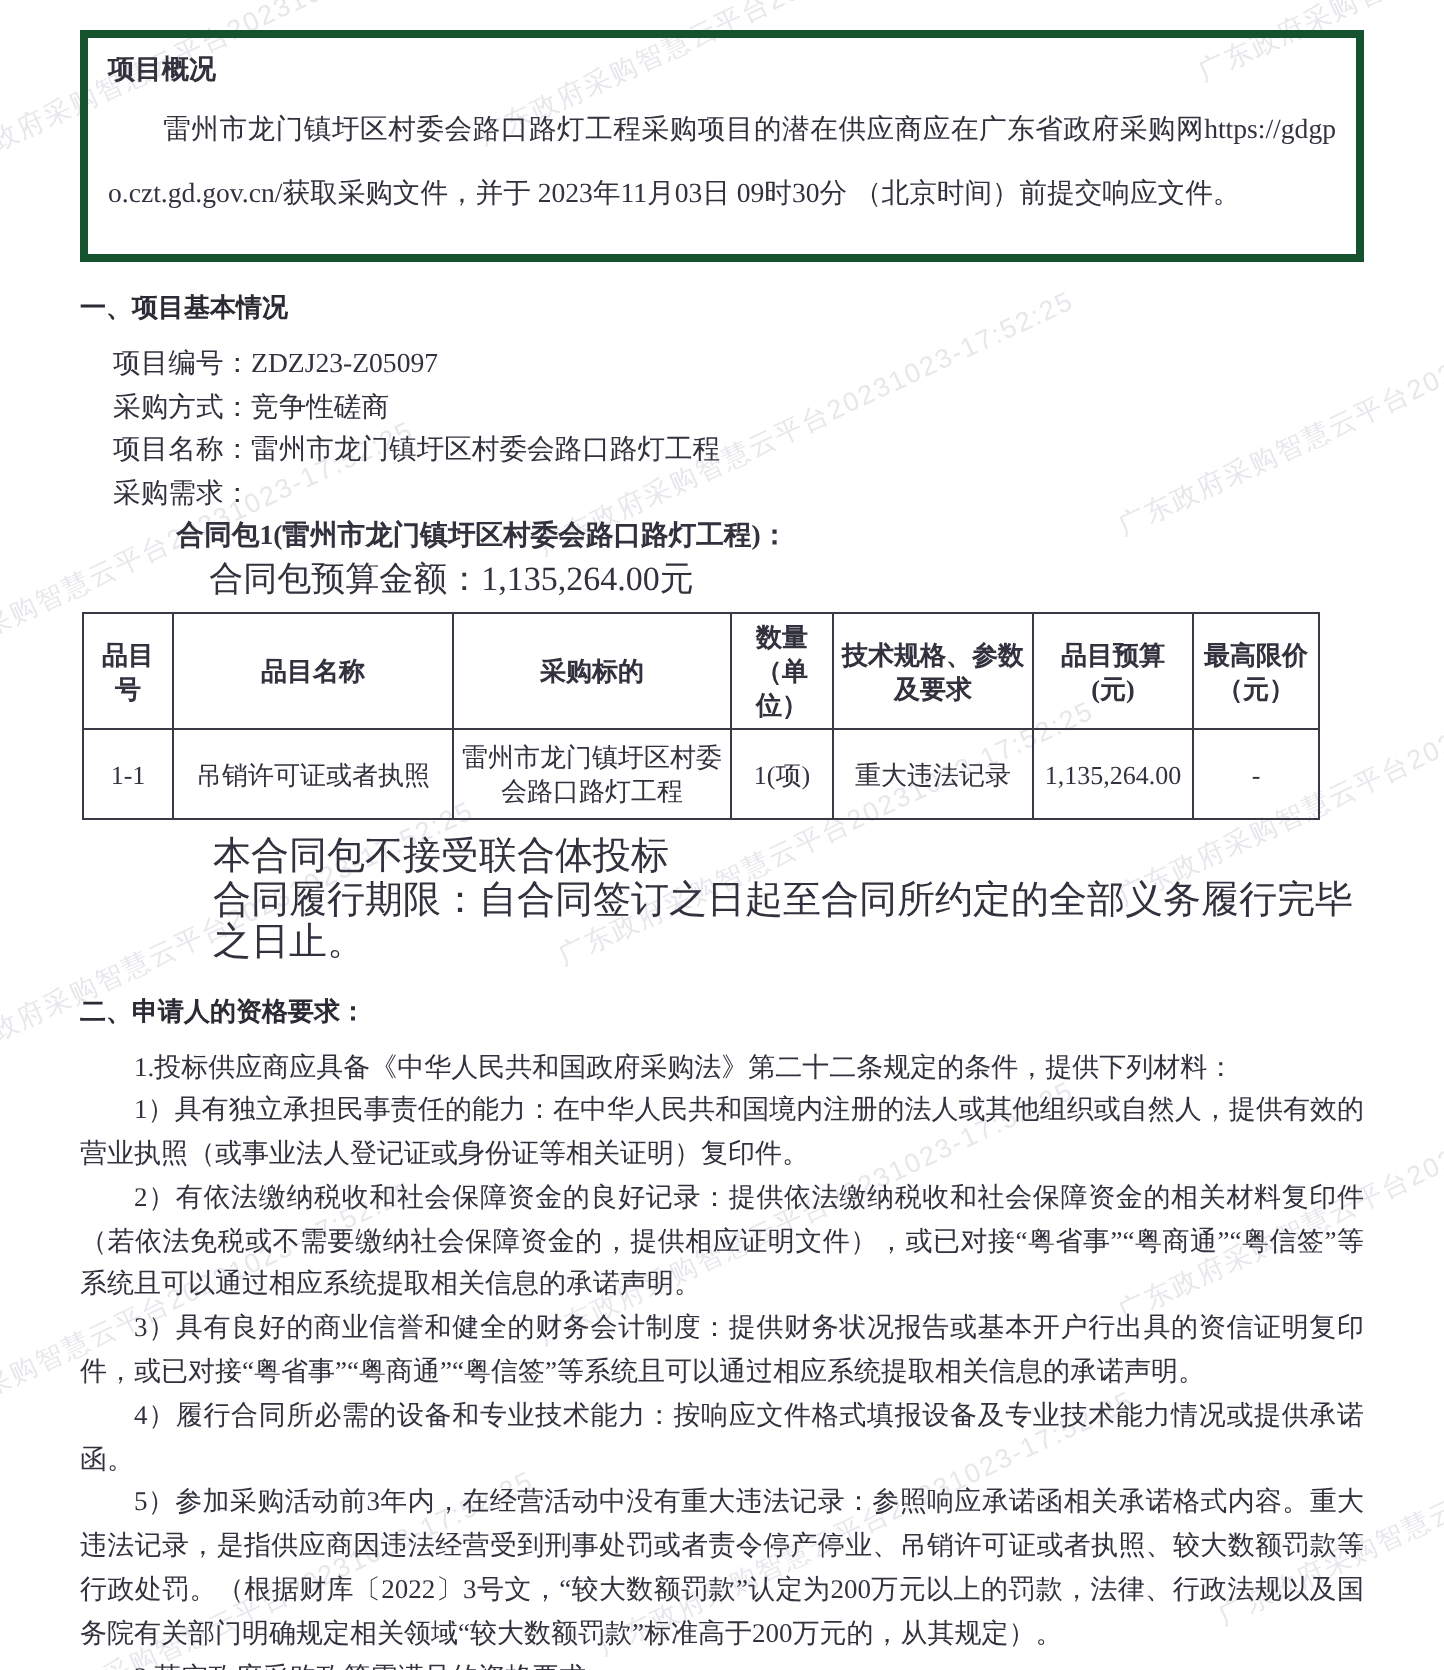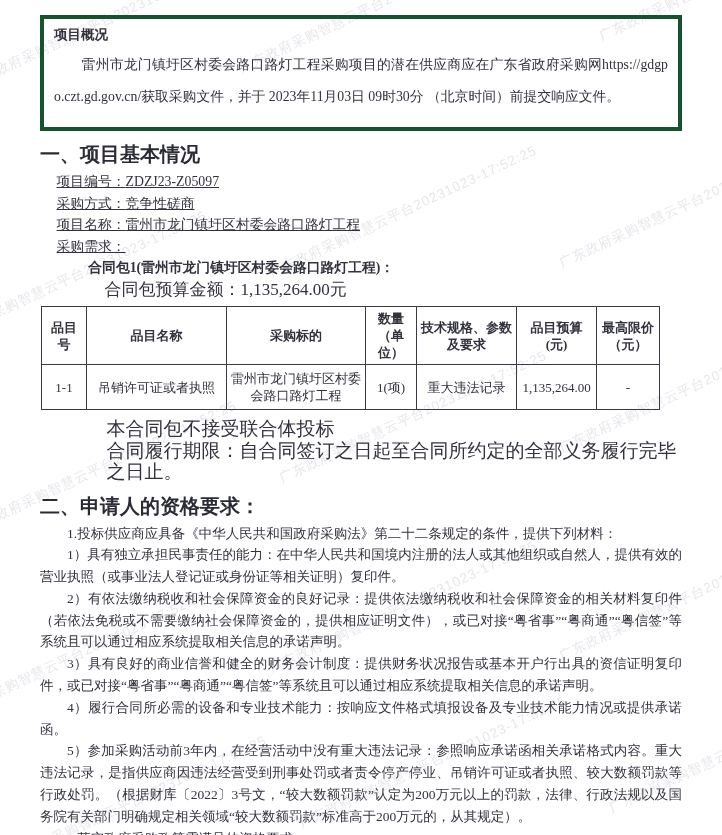--- a/index.html
+++ b/index.html
@@ -15,24 +15,24 @@
     font-family:"Liberation Sans","DejaVu Sans",sans-serif;
   }
   .page{position:relative;z-index:1;padding:15px 40px 0 40px;width:642px;}
 
   
   .overview-box{border:4px solid #14532d;padding:6px 10px 14px 10px;}
   .overview-title{font-weight:bold;font-size:13.5px;line-height:20px;}
   .overview-body{font-size:13.8px;line-height:32px;text-indent:2em;text-align:justify;margin-top:4px;word-break:break-all;}
 
   
-  .sec-heading{font-size:20px;font-weight:bold;color:#2b2b36;margin:13px 0 7px 0;line-height:20px;}
+  .sec-heading{font-size:13px;font-weight:bold;color:#2b2b36;margin:13px 0 7px 0;line-height:20px;}
 
   
-  .field-line{font-size:13.8px;line-height:21.5px;margin-left:1.2em;text-decoration:underline;}
+  .field-line{font-size:13.8px;line-height:21.5px;margin-left:1.2em;}
   .line-contract{font-size:13.8px;line-height:21.5px;margin-left:3.5em;font-weight:bold;}
   .line-contract-budget{font-size:17px;line-height:21.5px;margin-left:3.8em;}
   .line-note{font-size:19px;line-height:21.5px;margin-left:3.5em;}
 
   
   table.items{border-collapse:collapse;table-layout:fixed;width:618px;margin:6px 0 8px 1px;font-size:13px;}
   table.items th,table.items td{
     border:1px solid #3a3a46;text-align:center;vertical-align:middle;
     padding:3px 3px;line-height:17px;word-break:break-all;
   }

